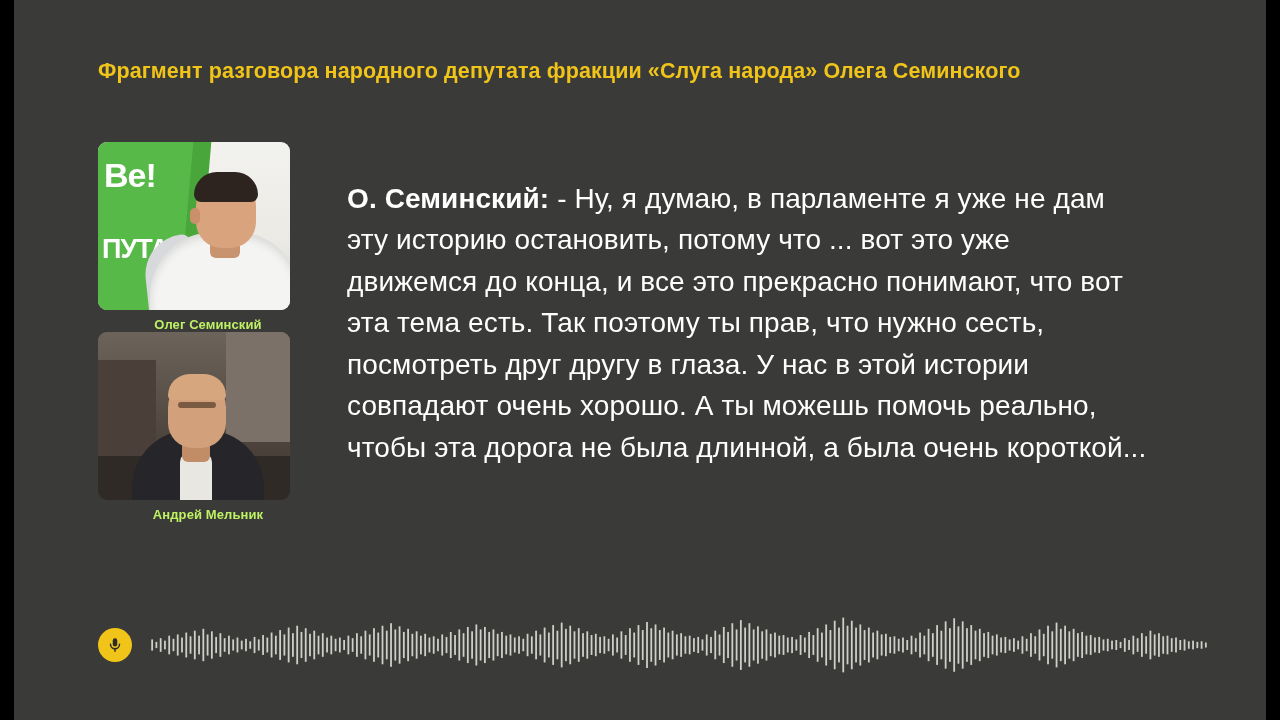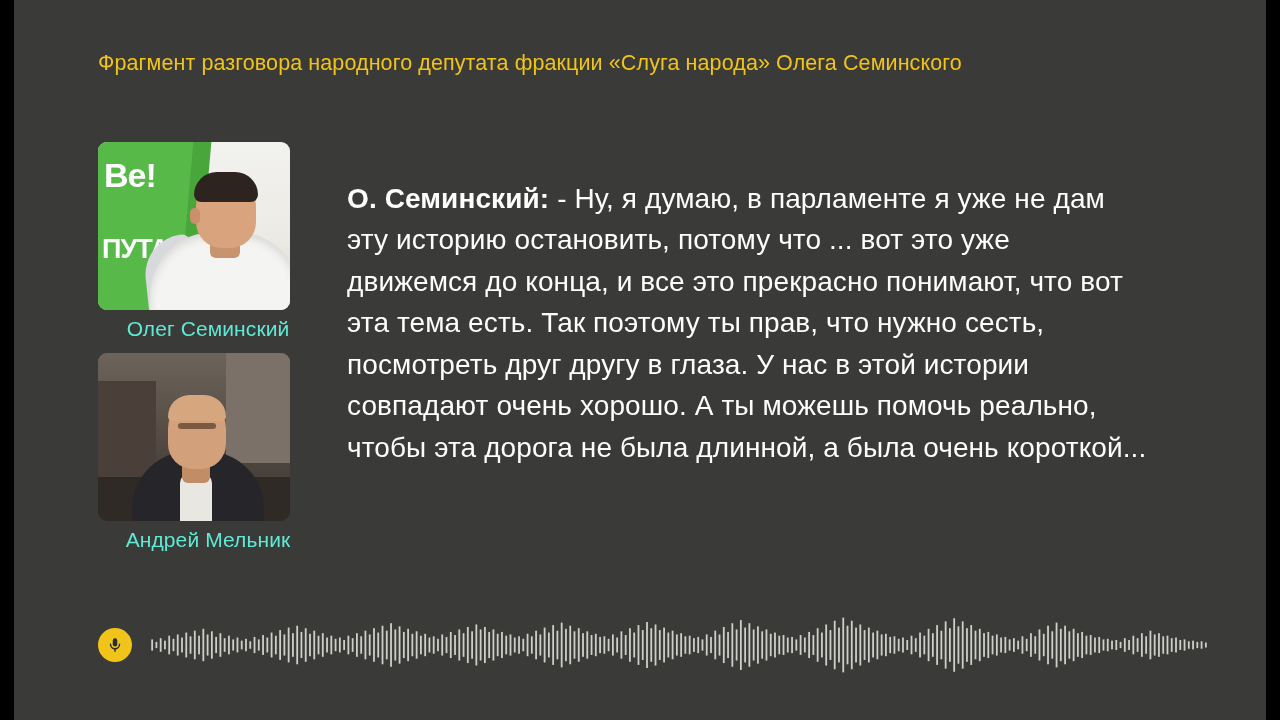--- a/index.html
+++ b/index.html
@@ -19,49 +19,49 @@
     position: absolute;
     top: 0; bottom: 0;
     width: 14px;
     background: #000;
   }
   .edge.left { left: 0; }
   .edge.right { right: 0; }
 
   #title {
     position: absolute;
-    left: 98px; top: 48px;
+    left: 98px; top: 56px;
     width: 1140px;
     color: #f0c419;
     font-size: 21.5px;
-    font-weight: normal;
+    font-weight: bold;
     line-height: 1.42;
     letter-spacing: 0.1px;
   }
   #title .line { display: block; }
 
   #photos {
     position: absolute;
     left: 98px; top: 142px;
     width: 192px;
   }
   .photo-card { position: relative; width: 220px; }
-  .photo-card + .photo-card { margin-top: 12px; }
+  .photo-card + .photo-card { margin-top: 0; }
   .photo-frame {
     width: 192px; height: 168px;
     border-radius: 9px;
     overflow: hidden;
     position: relative;
     background: #53565a;
   }
   .photo-caption {
     text-align: center;
-    color: #5eead4;
-    font-size: 21px;
-    font-weight: normal;
+    color: #bef264;
+    font-size: 13px;
+    font-weight: bold;
     margin-top: 7px;
     letter-spacing: 0.1px;
   }
 
   
   .p1-bg {
     position: absolute; inset: 0;
     background: linear-gradient(180deg,#f2f2ef 0%, #eceae5 58%, #d8d5cf 100%);
   }
   .p1-green {

